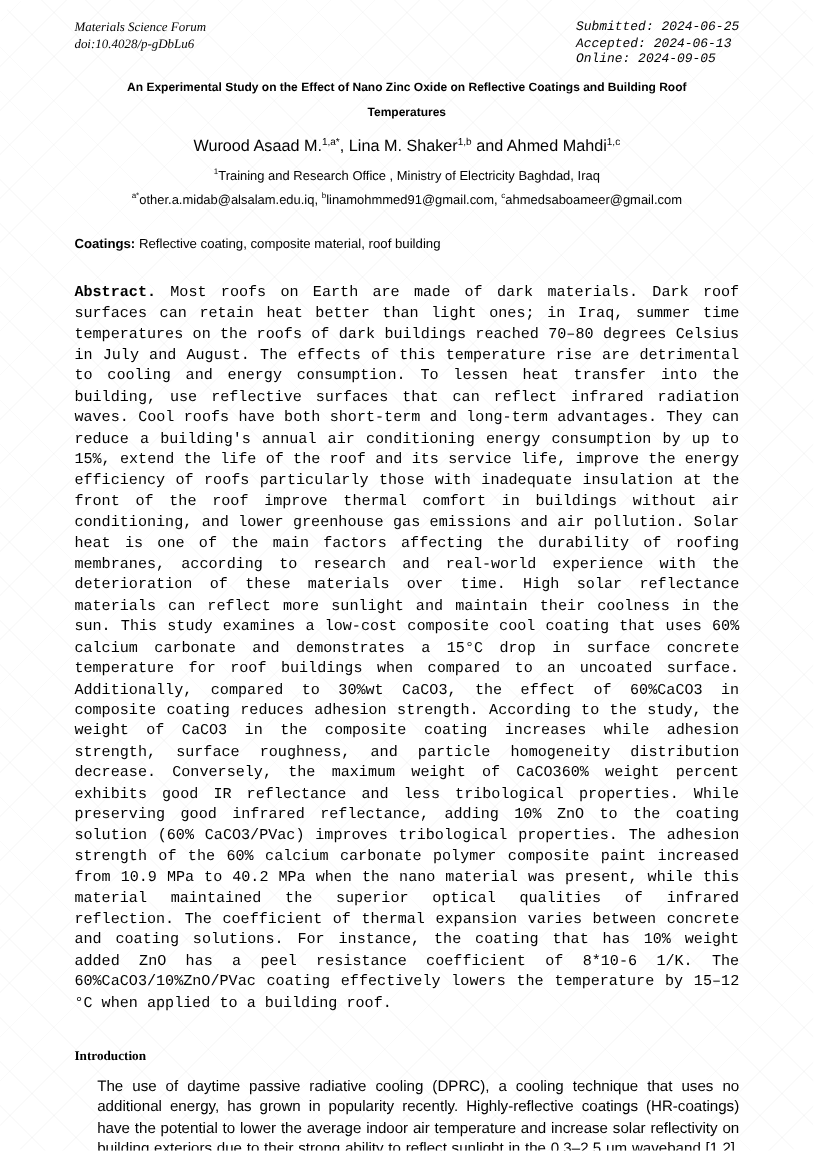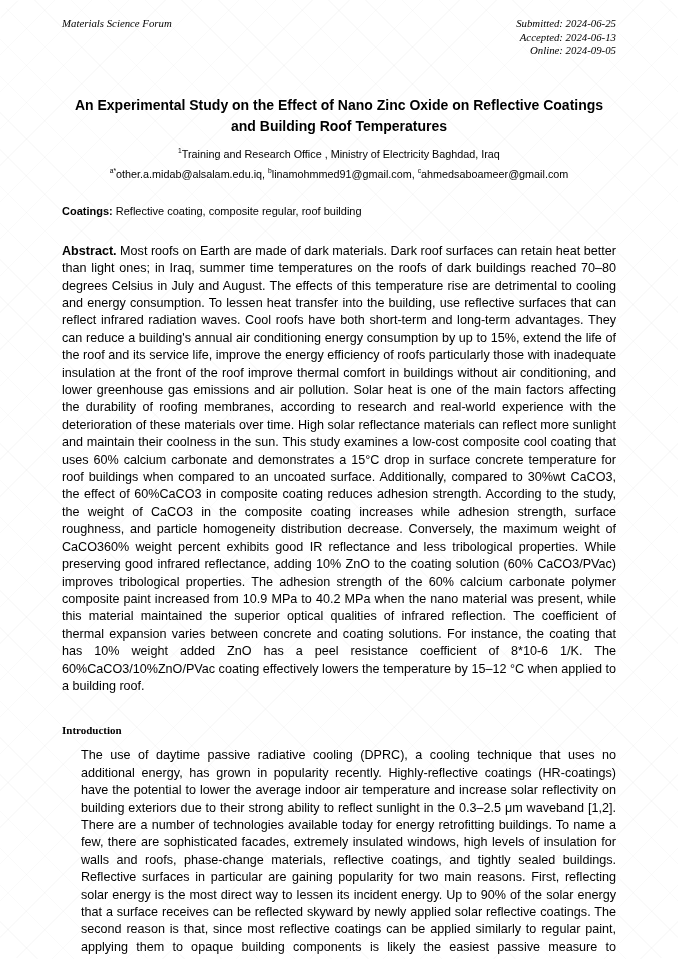--- a/index.html
+++ b/index.html
@@ -26,28 +26,28 @@
   
   .hdr {
     display: flex;
     justify-content: space-between;
     align-items: flex-start;
     font-style: italic;
     font-size: 10.8px;
     line-height: 13.6px;
     font-family: "Liberation Serif", serif;
   }
-  .hdr-right { text-align: right; }
+  .hdr-right { text-align: left; font-family: Liberation Mono, monospace; }
   
   .title {
-    margin-top: 37px;
+    margin-top: 5px;
     text-align: center;
     font-family: "Liberation Sans", sans-serif;
     font-weight: bold;
-    font-size: 14px;
+    font-size: 10px;
     line-height: 21px;
     padding: 0 10px;
   }
   .authors {
     margin-top: 8px;
     text-align: center;
     font-family: "Liberation Sans", sans-serif;
     font-size: 13.5px;
     line-height: 17px;
   }
@@ -74,21 +74,21 @@
   .keywords {
     margin-top: 23px;
     font-family: "Liberation Sans", sans-serif;
     font-size: 11px;
     line-height: 14px;
   }
   .keywords .lbl { font-weight: bold; }
   
   .body-par {
     margin-top: 25px;
-    font-family: Liberation Sans, sans-serif;
+    font-family: Liberation Mono, monospace;
     font-size: 12.6px;
     line-height: 17.4px;
     text-align: justify;
   }
   .body-par .lbl { font-weight: bold; }
   .sec-heading {
     margin-top: 27px;
     font-family: "Liberation Serif", serif;
     font-weight: bold;
     font-size: 11px;
@@ -105,36 +105,38 @@
   .cut-off { text-align-last: justify; }
 </style>
 </head>
 <body>
 
 <div class="page">
 
   <div class="hdr">
     <div class="hdr-left">
       <div>Materials Science Forum</div>
+      <div>doi:10.4028/p-gDbLu6</div>
     </div>
     <div class="hdr-right">
       <div>Submitted: 2024-06-25</div>
       <div>Accepted: 2024-06-13</div>
       <div>Online: 2024-09-05</div>
     </div>
   </div>
 
   <div class="title">An Experimental Study on the Effect of Nano Zinc Oxide on Reflective Coatings and Building Roof Temperatures</div>
 
+  <div class="authors"><span>Wurood Asaad M.</span><sup>1,a*</sup><span>, Lina M. Shaker</span><sup>1,b</sup><span> and Ahmed Mahdi</span><sup>1,c</sup></div>
 
   <div class="affil"><sup>1</sup><span>Training and Research Office , Ministry of Electricity Baghdad, Iraq</span></div>
 
   <div class="emails"><sup>a*</sup><span>other.a.midab@alsalam.edu.iq, </span><sup>b</sup><span>linamohmmed91@gmail.com, </span><sup>c</sup><span>ahmedsaboameer@gmail.com</span></div>
 
-  <div class="keywords"><span class="lbl">Coatings:</span><span> Reflective coating, composite regular, roof building</span></div>
+  <div class="keywords"><span class="lbl">Coatings:</span><span> Reflective coating, composite material, roof building</span></div>
 
   <div class="body-par"><span class="lbl">Abstract.</span><span> Most roofs on Earth are made of dark materials. Dark roof surfaces can retain heat better than light ones; in Iraq, summer time temperatures on the roofs of dark buildings reached 70–80 degrees Celsius in July and August. The effects of this temperature rise are detrimental to cooling and energy consumption. To lessen heat transfer into the building, use reflective surfaces that can reflect infrared radiation waves. Cool roofs have both short-term and long-term advantages. They can reduce a building's annual air conditioning energy consumption by up to 15%, extend the life of the roof and its service life, improve the energy efficiency of roofs particularly those with inadequate insulation at the front of the roof improve thermal comfort in buildings without air conditioning, and lower greenhouse gas emissions and air pollution. Solar heat is one of the main factors affecting the durability of roofing membranes, according to research and real-world experience with the deterioration of these materials over time. High solar reflectance materials can reflect more sunlight and maintain their coolness in the sun. This study examines a low-cost composite cool coating that uses 60% calcium carbonate and demonstrates a 15°C drop in surface concrete temperature for roof buildings when compared to an uncoated surface. Additionally, compared to 30%wt CaCO3, the effect of 60%CaCO3 in composite coating reduces adhesion strength. According to the study, the weight of CaCO3 in the composite coating increases while adhesion strength, surface roughness, and particle homogeneity distribution decrease. Conversely, the maximum weight of CaCO360% weight percent exhibits good IR reflectance and less tribological properties. While preserving good infrared reflectance, adding 10% ZnO to the coating solution (60% CaCO3/PVac) improves tribological properties. The adhesion strength of the 60% calcium carbonate polymer composite paint increased from 10.9 MPa to 40.2 MPa when the nano material was present, while this material maintained the superior optical qualities of infrared reflection. The coefficient of thermal expansion varies between concrete and coating solutions. For instance, the coating that has 10% weight added ZnO has a peel resistance coefficient of 8*10-6 1/K. The 60%CaCO3/10%ZnO/PVac coating effectively lowers the temperature by 15–12 °C when applied to a building roof.</span></div>
 
   <div class="sec-heading">Introduction</div>
 
   <div class="sec-par cut-off">The use of daytime passive radiative cooling (DPRC), a cooling technique that uses no additional energy, has grown in popularity recently. Highly-reflective coatings (HR-coatings) have the potential to lower the average indoor air temperature and increase solar reflectivity on building exteriors due to their strong ability to reflect sunlight in the 0.3–2.5 μm waveband [1,2]. There are a number of technologies available today for energy retrofitting buildings. To name a few, there are sophisticated facades, extremely insulated windows, high levels of insulation for walls and roofs, phase-change materials, reflective coatings, and tightly sealed buildings. Reflective surfaces in particular are gaining popularity for two main reasons. First, reflecting solar energy is the most direct way to lessen its incident energy. Up to 90% of the solar energy that a surface receives can be reflected skyward by newly applied solar reflective coatings. The second reason is that, since most reflective coatings can be applied similarly to regular paint, applying them to opaque building components is likely the easiest passive measure to implement. Because building roofs are exposed to solar radiation for a longer period of time than other building envelope components, these</div>
 
 </div>
 
 </body></html>

